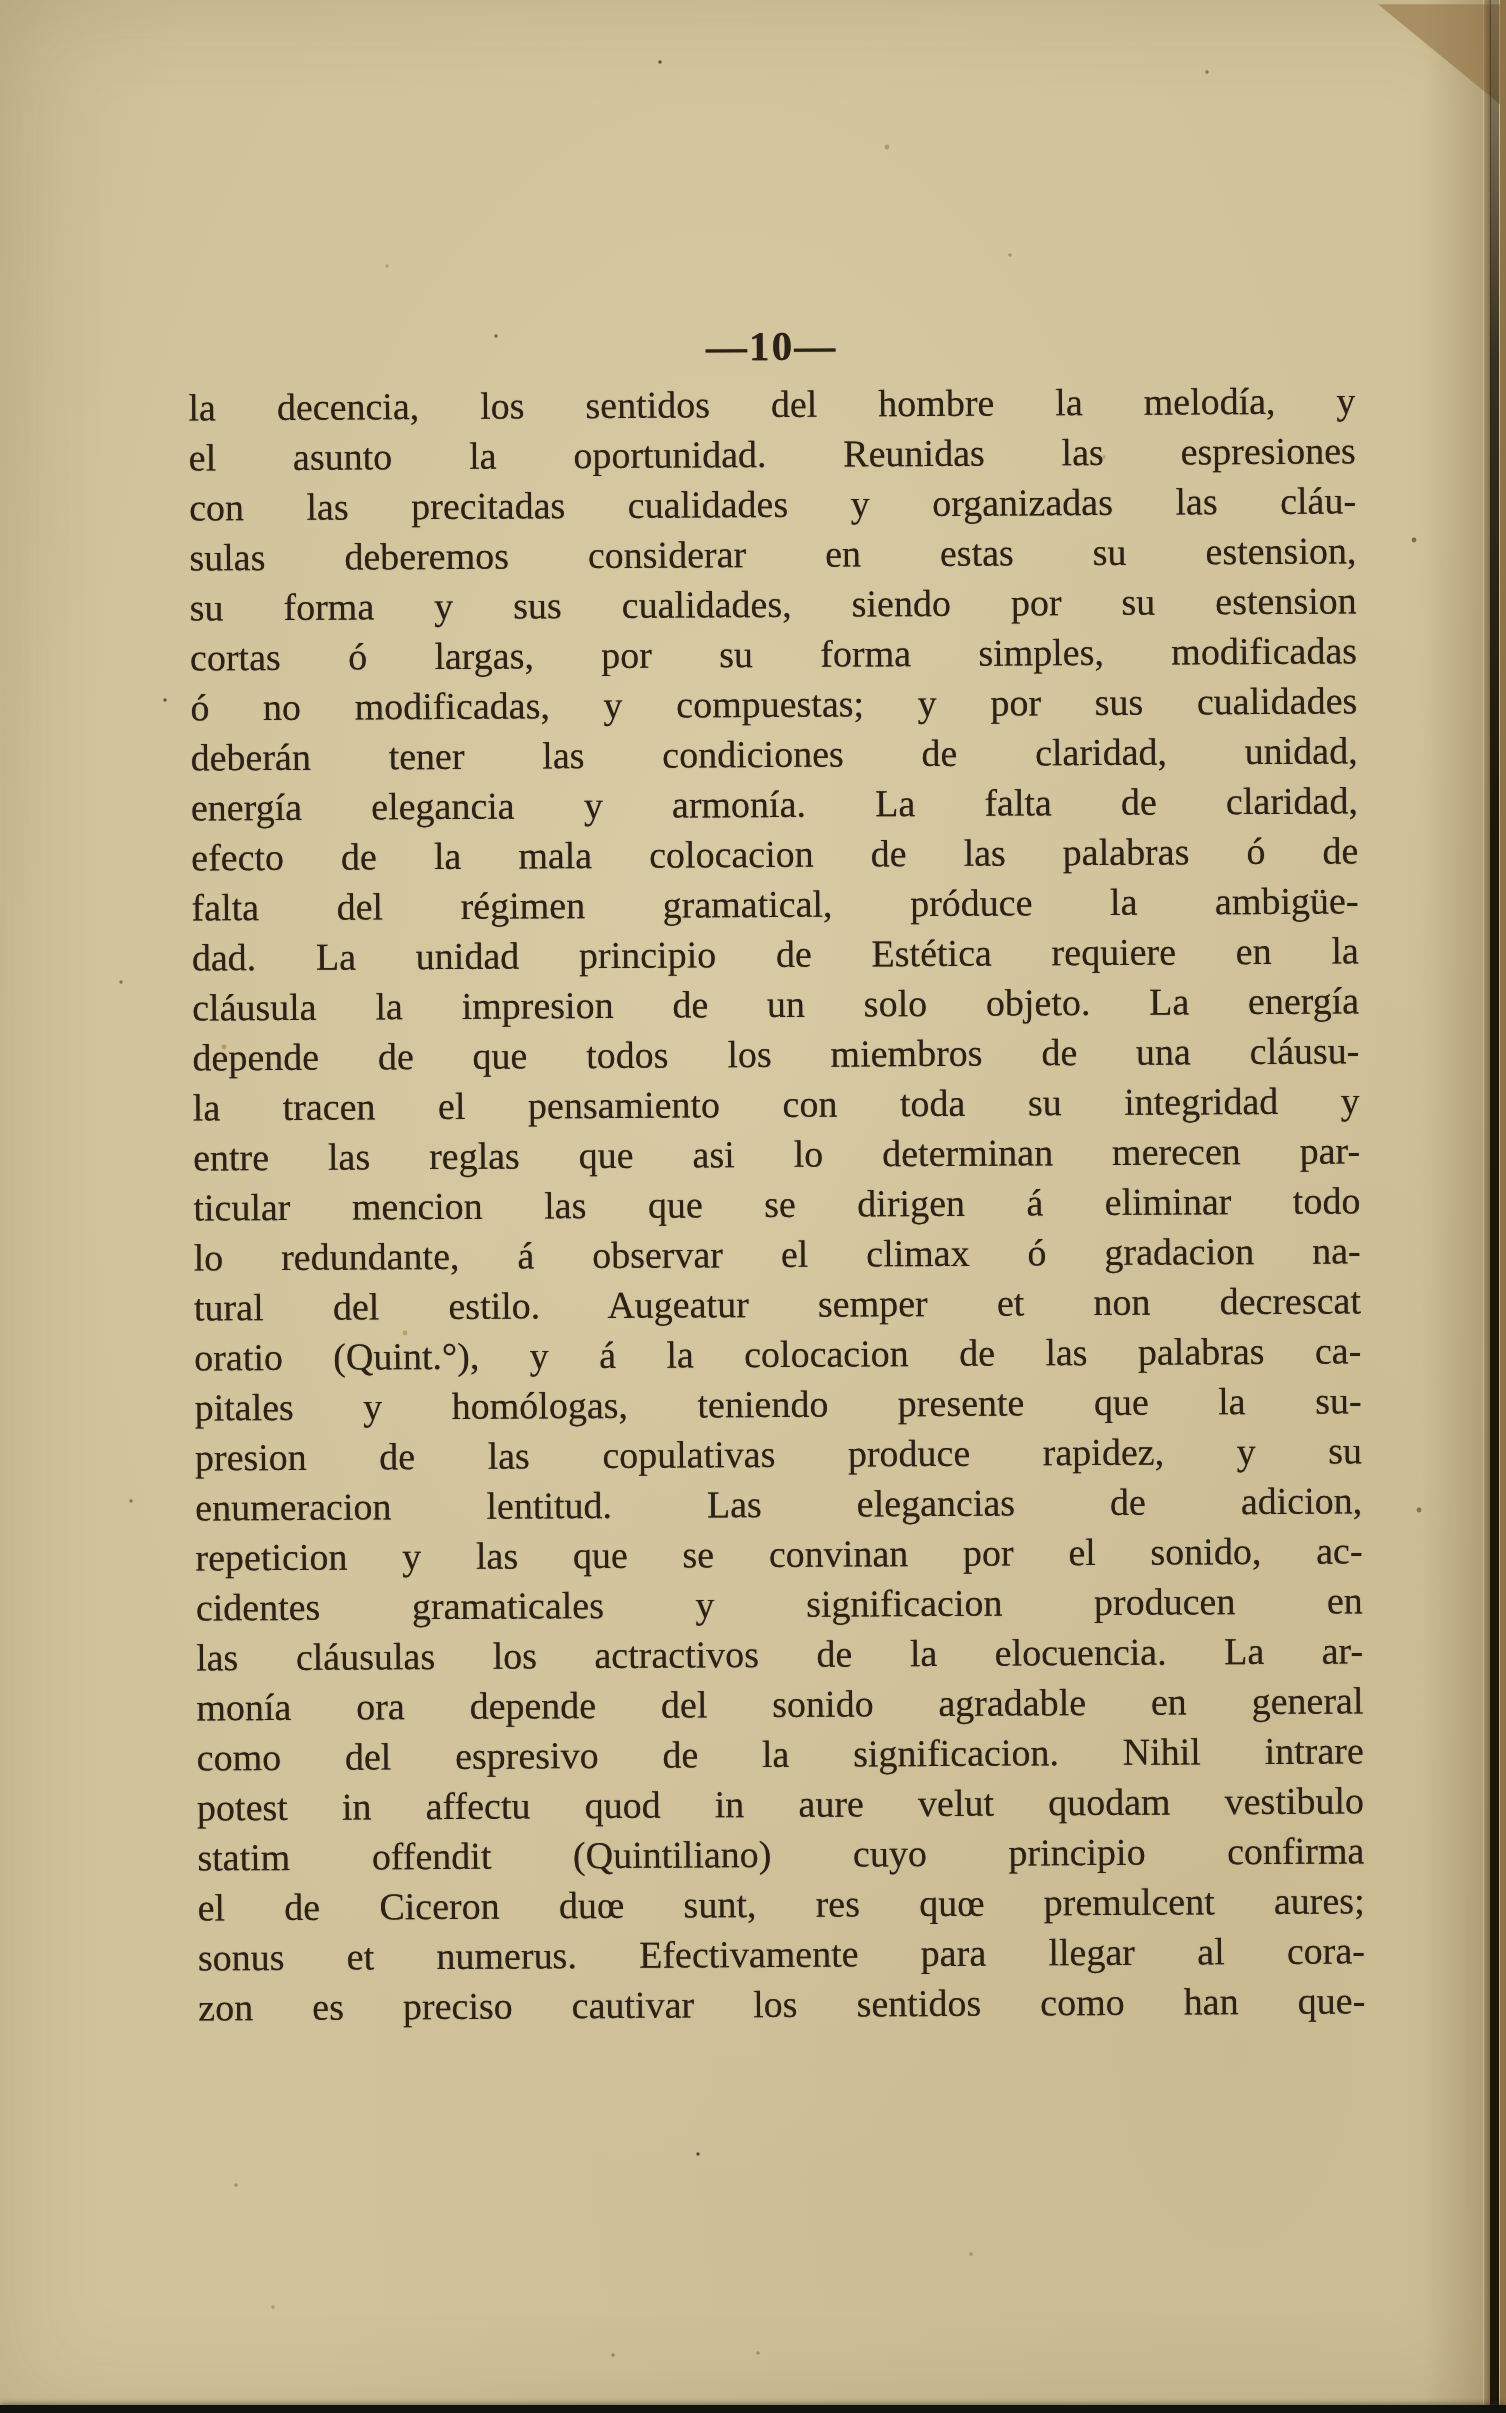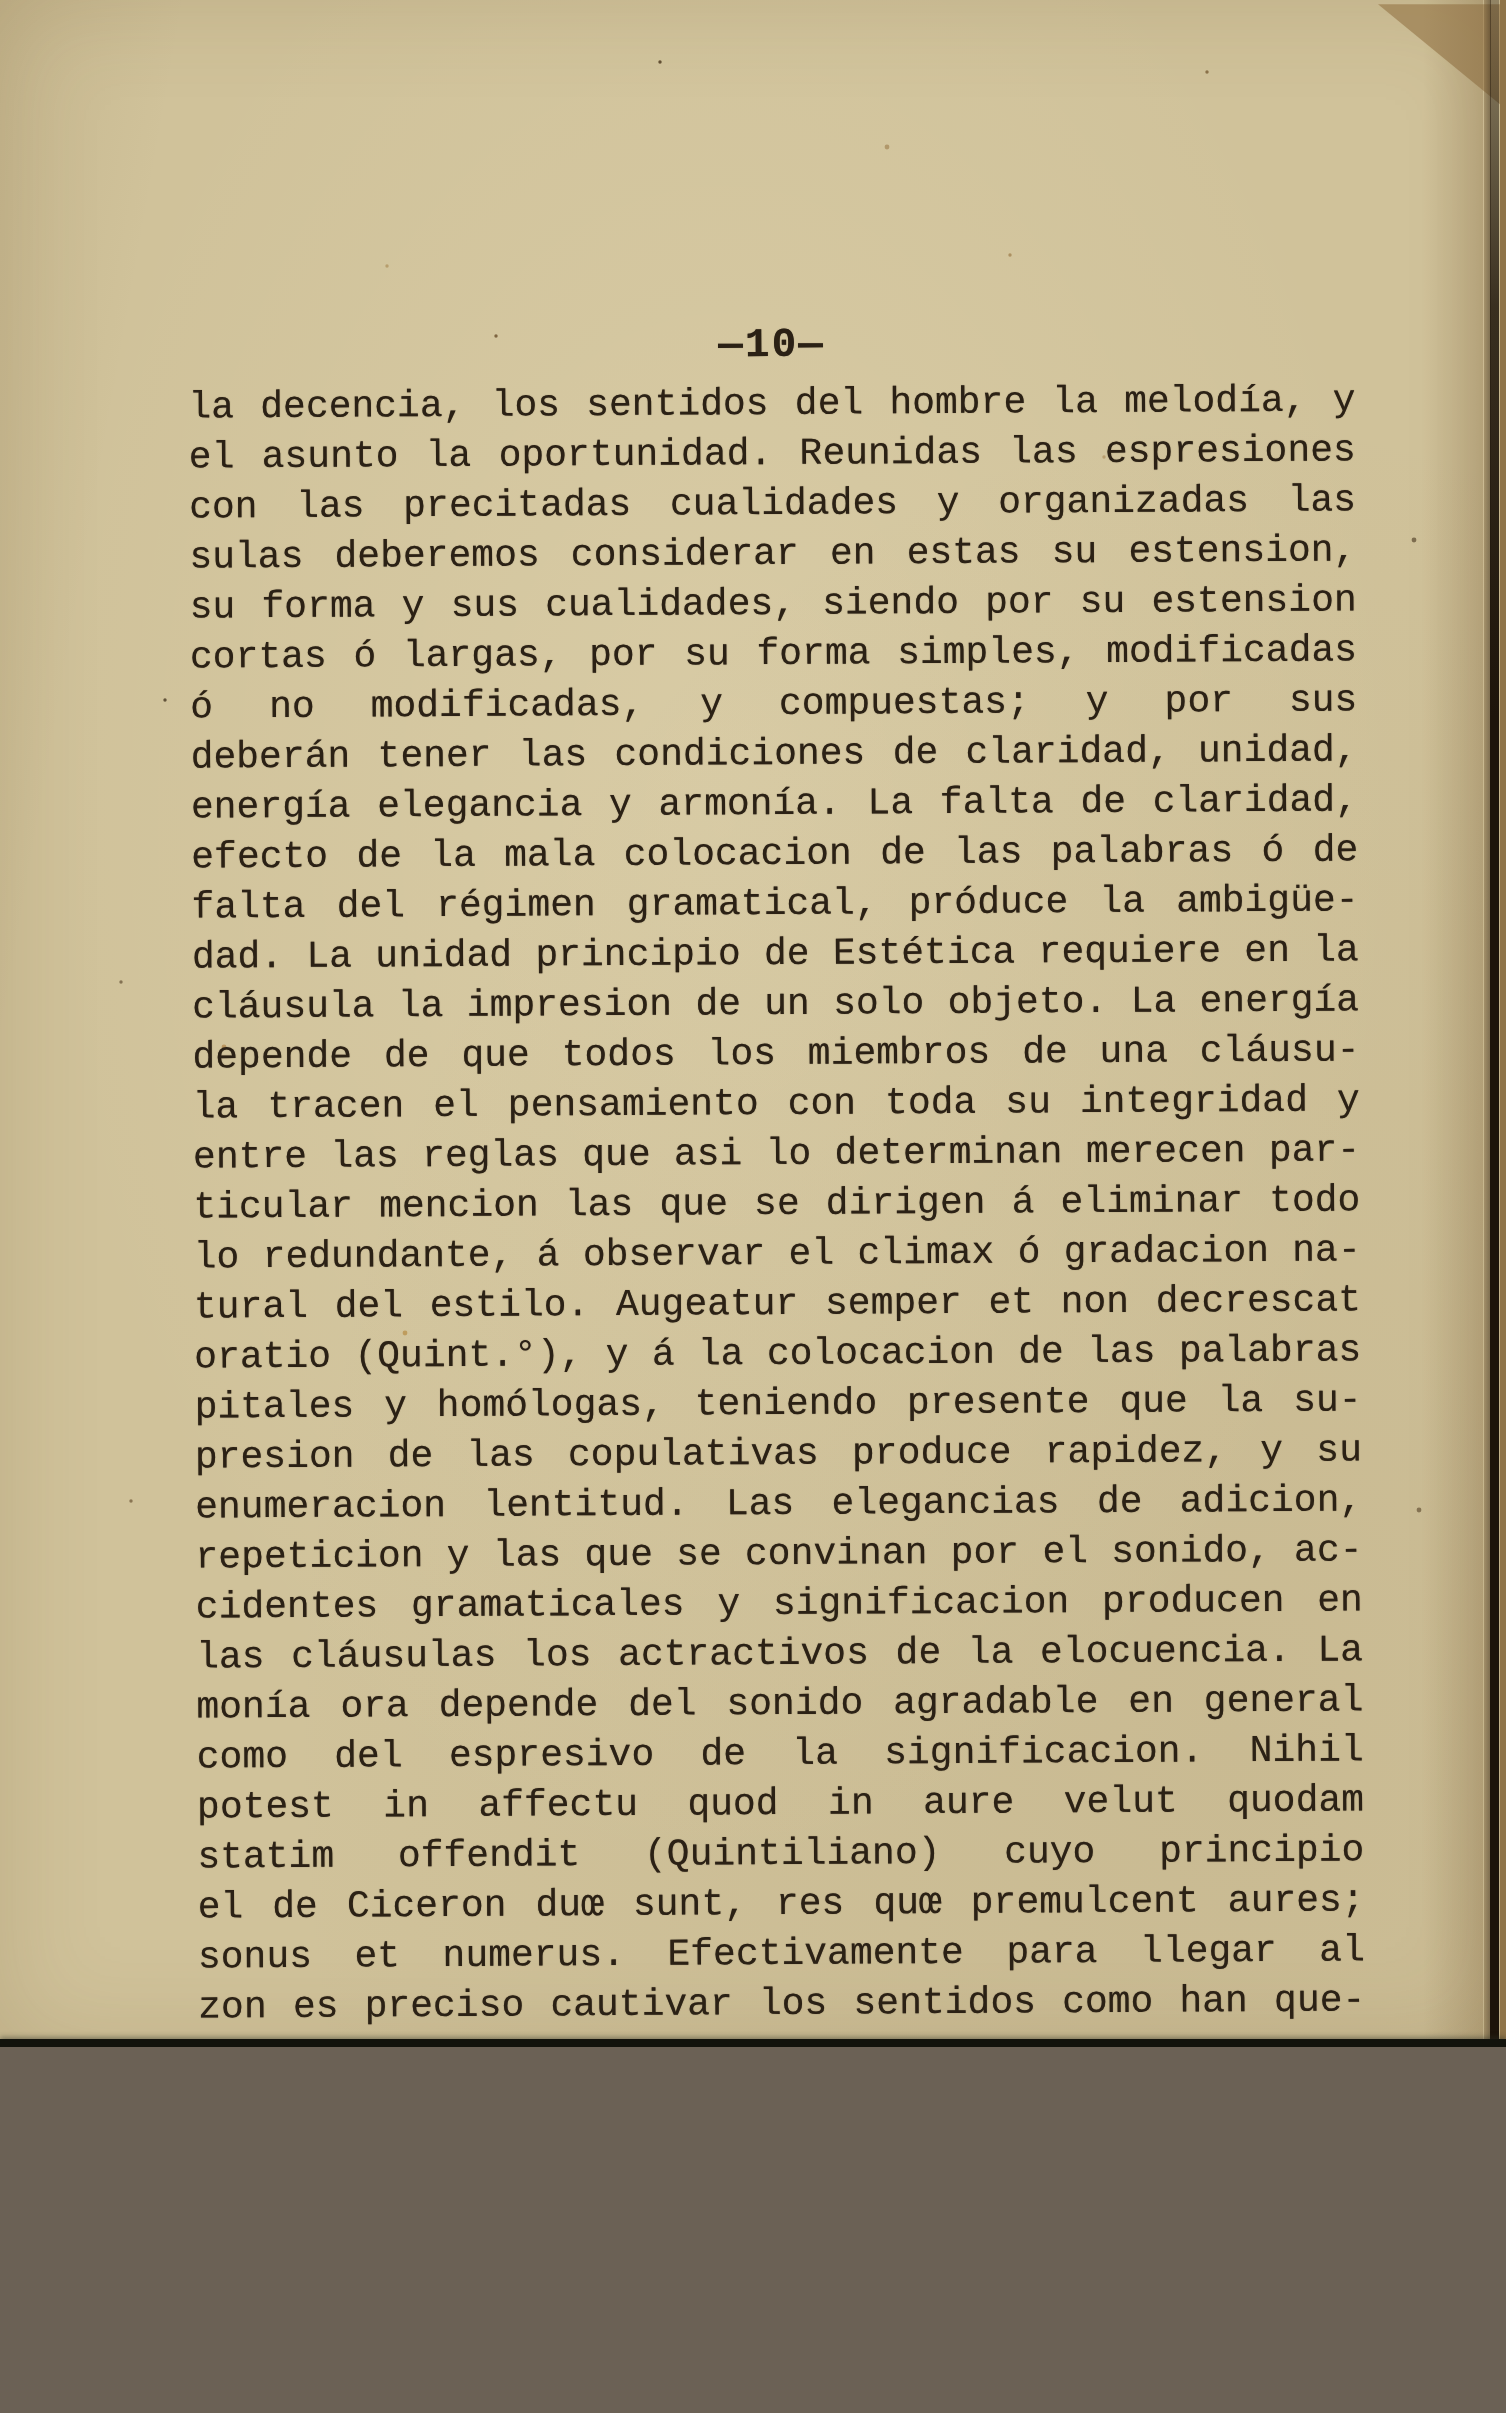--- a/index.html
+++ b/index.html
@@ -1,21 +1,21 @@
 <!DOCTYPE html>
 <html style="font-size:11.4px"><head>
 <meta charset="utf-8">
 <style>
   html,body { margin:0; padding:0; background:#6b6155; }
   .scan {
     position:relative;
     width:1506px;
-    height:2047px;
+    height:2413px;
     overflow:hidden;
-    font-family:Liberation Mono, monospace;
+    font-family:Liberation Serif, serif;
     background:
       radial-gradient(ellipse at 48% 40%, rgba(255,246,216,0.18) 0%, rgba(0,0,0,0) 62%),
       radial-gradient(ellipse at 82% 85%, rgba(118,93,52,0.08) 0%, rgba(0,0,0,0) 55%),
       linear-gradient(100deg, rgba(118,93,52,0.10) 0%, rgba(0,0,0,0) 10%),
       #d0c29a;
     box-shadow: inset 0 0 100px rgba(108,84,44,0.20);
   }
 
   
   .content {

